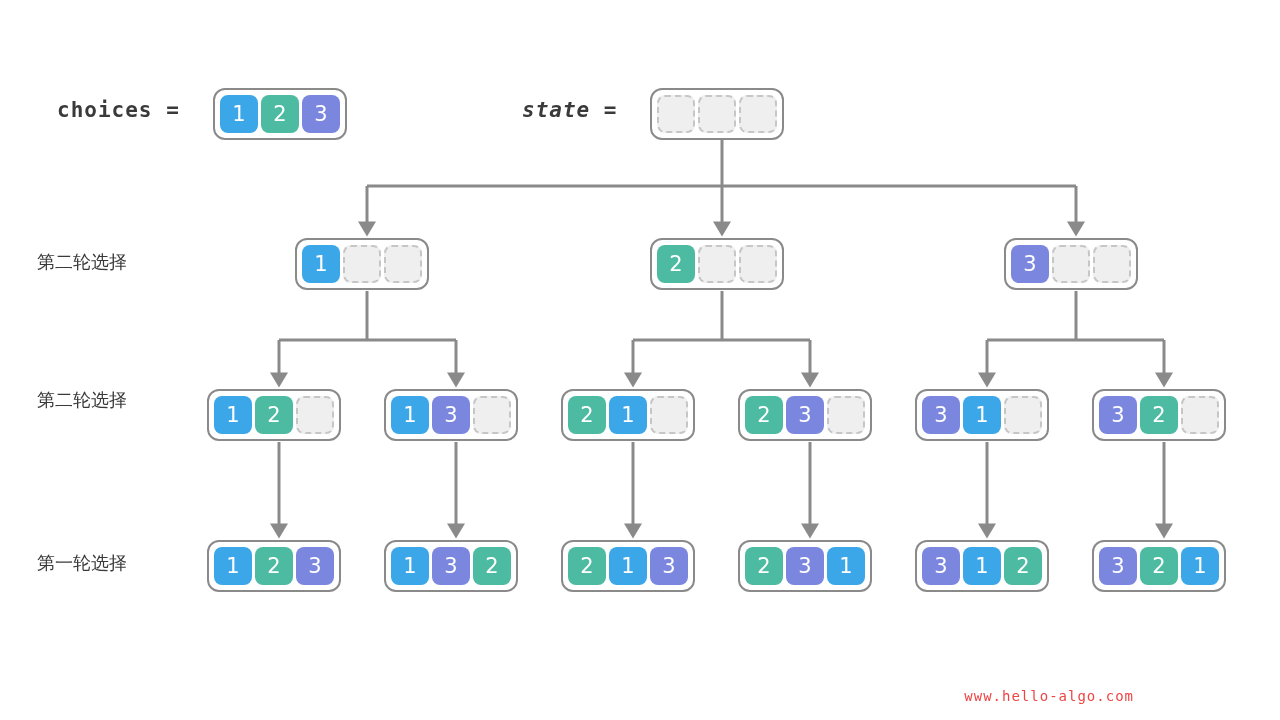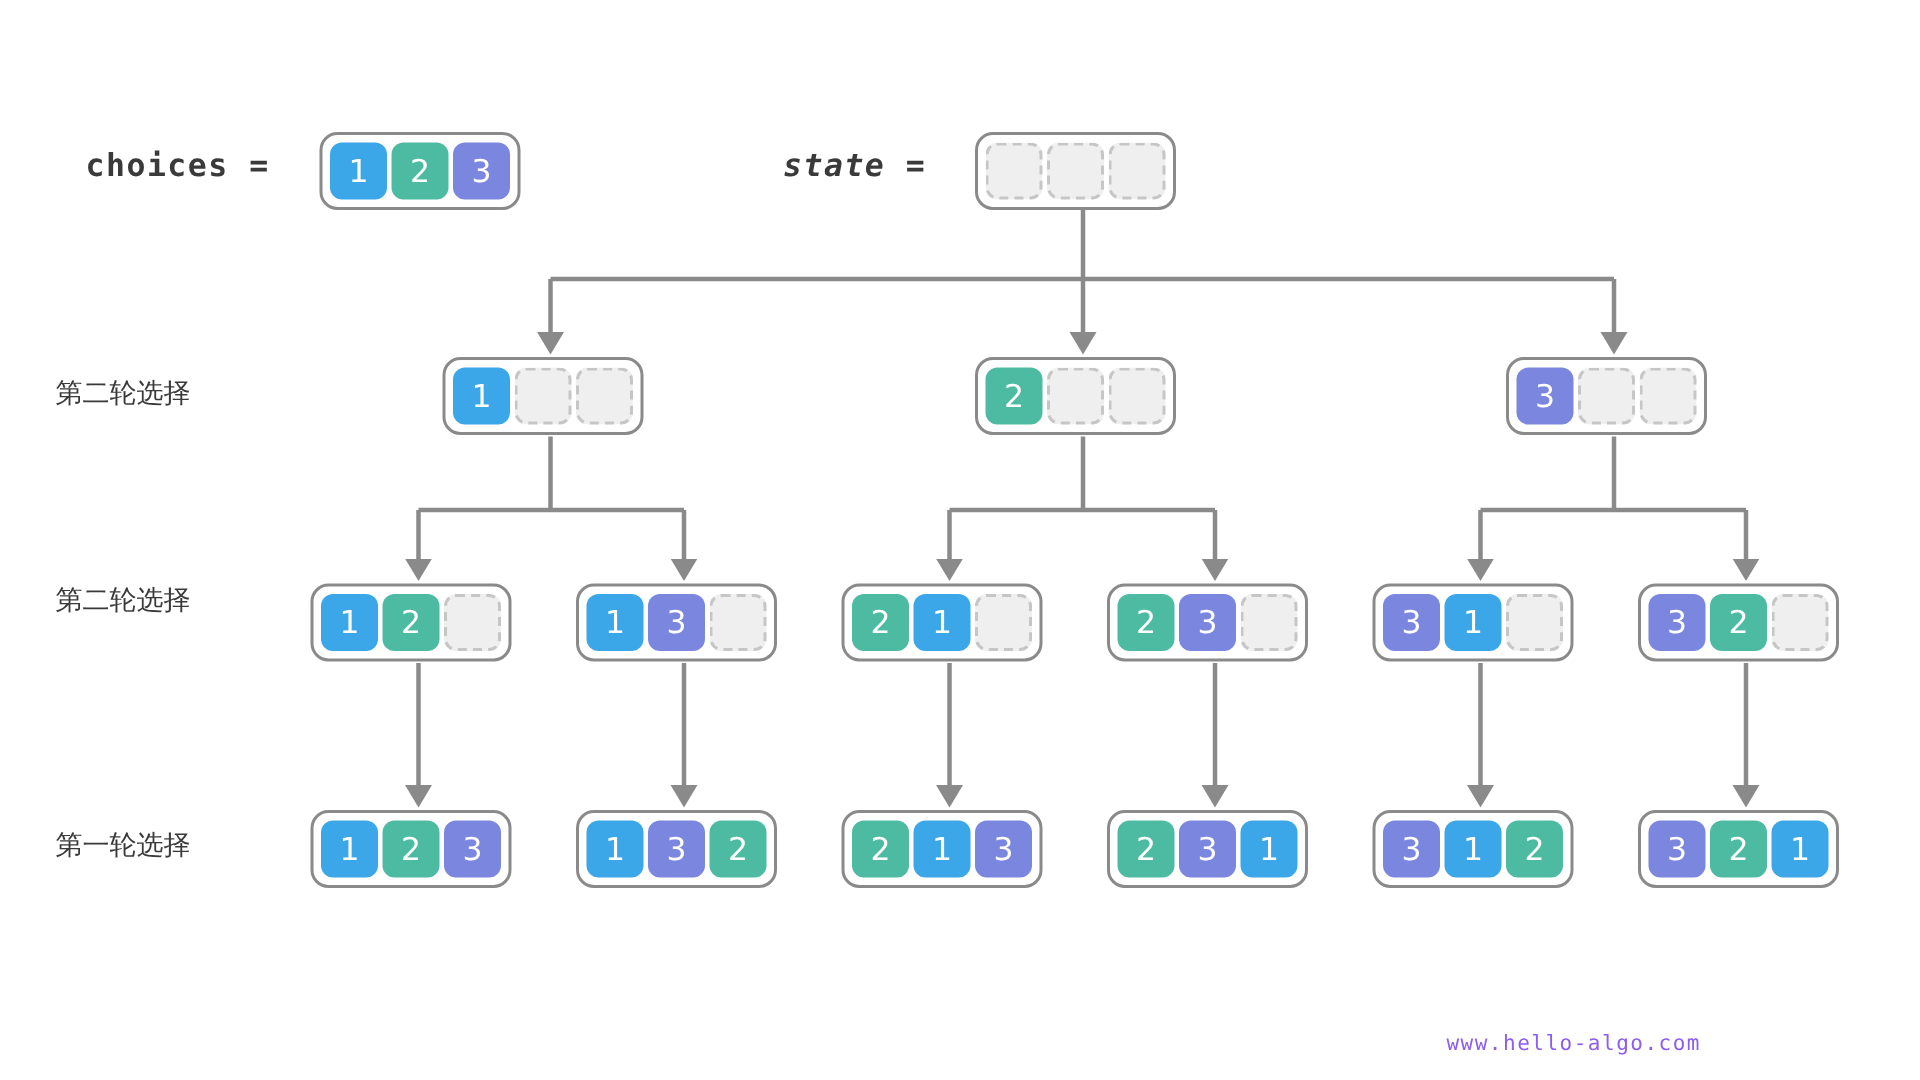--- a/index.html
+++ b/index.html
@@ -43,21 +43,21 @@
     font-size: 18px;
     color: #3a3a3a;
     white-space: nowrap;
   }
   .watermark {
     position: absolute;
     right: 22px;
     bottom: 16px;
     font-family: "DejaVu Sans Mono", "Liberation Mono", monospace;
     font-size: 14px;
-    color: #8b5cf6;
+    color: #ef4444;
     letter-spacing: 1px;
     white-space: nowrap;
   }
 
   
   .node {
     position: absolute;
     display: flex;
     align-items: center;
     gap: 3px;

